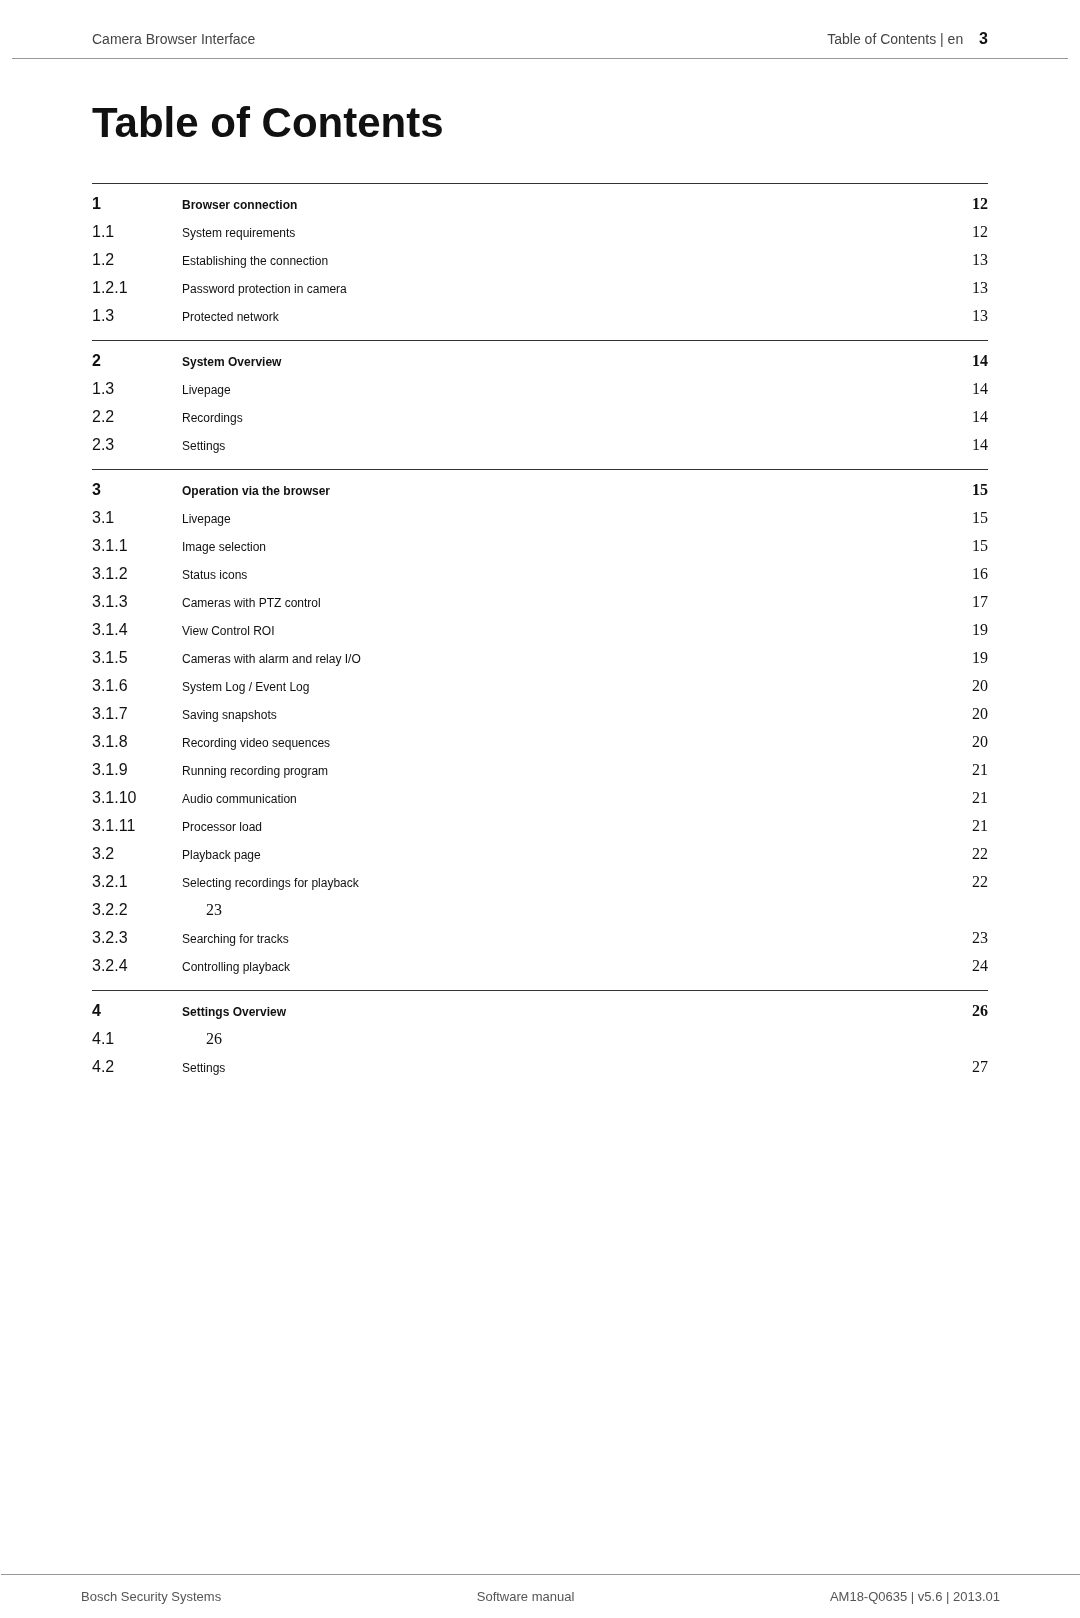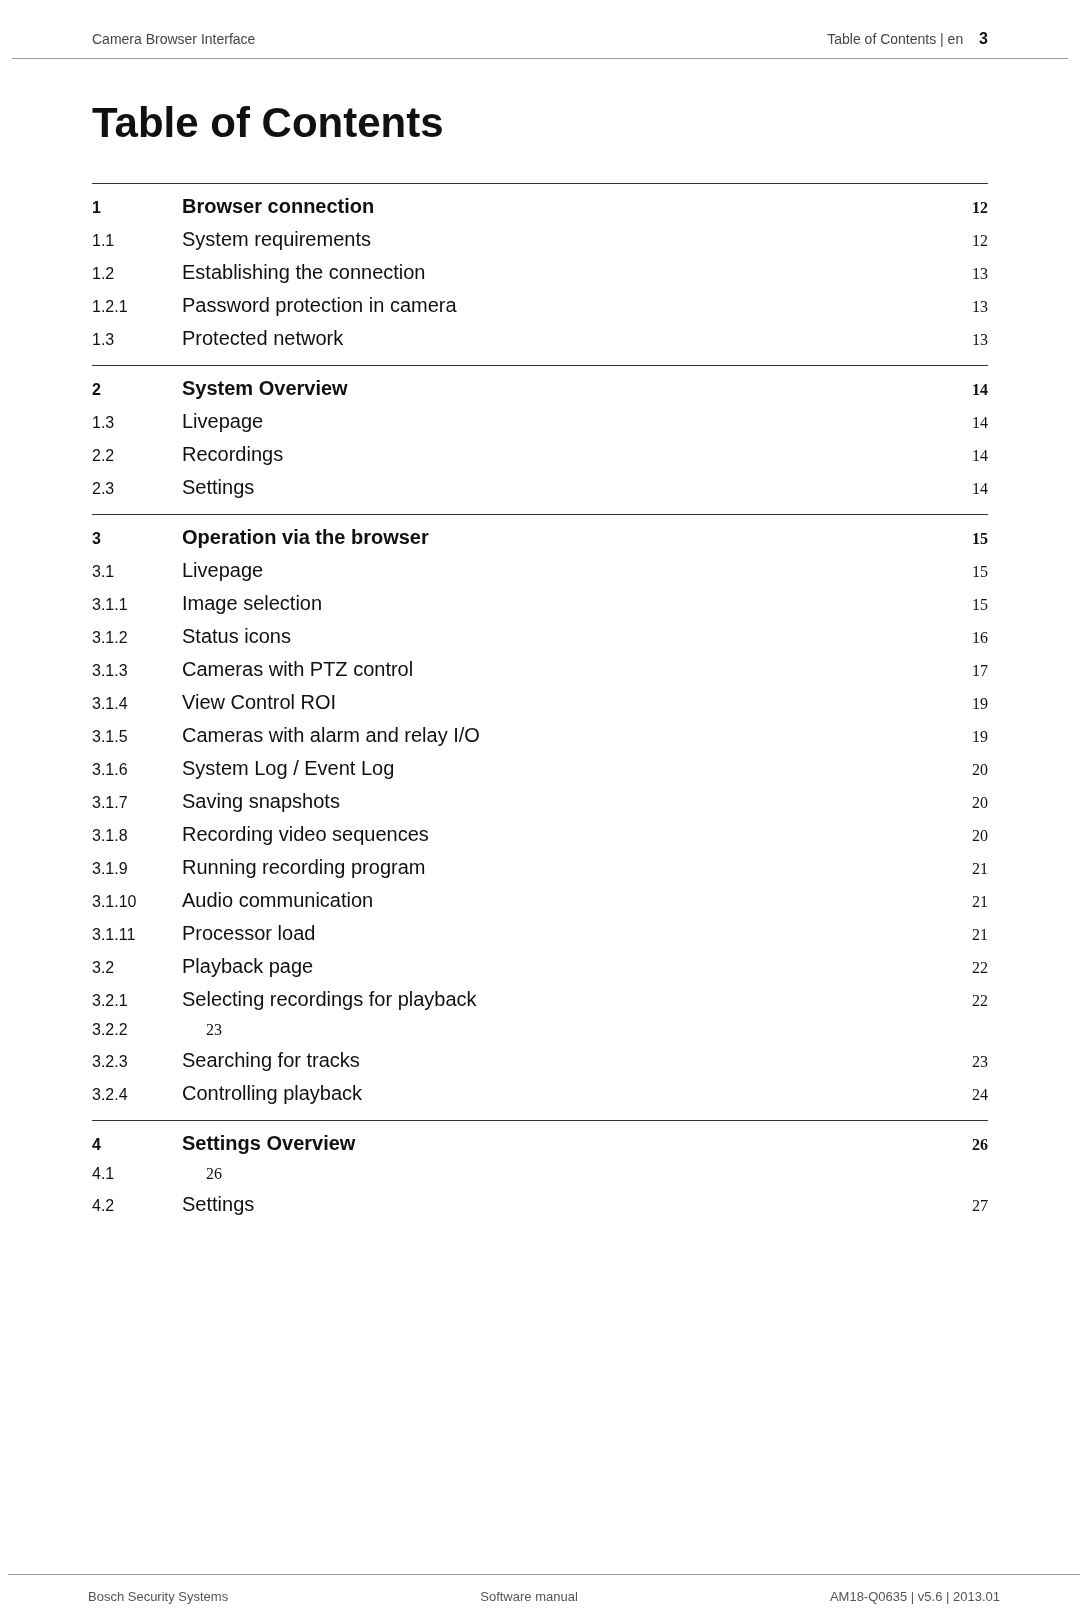--- a/index.html
+++ b/index.html
@@ -93,21 +93,21 @@
       color: #111;
       flex-shrink: 0;
     }
 
     .toc-number.bold {
       font-weight: bold;
     }
 
     .toc-title {
       flex: 1;
-      font-size: 20px;
+      font-size: 12px;
       color: #111;
     }
 
     .toc-title.bold {
       font-weight: bold;
     }
 
     .toc-page {
       min-width: 40px;
       text-align: right;
@@ -116,21 +116,21 @@
       font-family: Liberation Serif, serif;
     }
 
     .toc-page.bold {
       font-weight: bold;
     }
 
     .footer-bar {
       position: absolute;
       bottom: 0;
-      left: 8px;
+      left: 1px;
       right: 0;
       display: flex;
       justify-content: space-between;
       align-items: center;
       padding: 14px 80px;
       border-top: 1px solid #999;
     }
 
     .footer-text {
       font-size: 13px;

